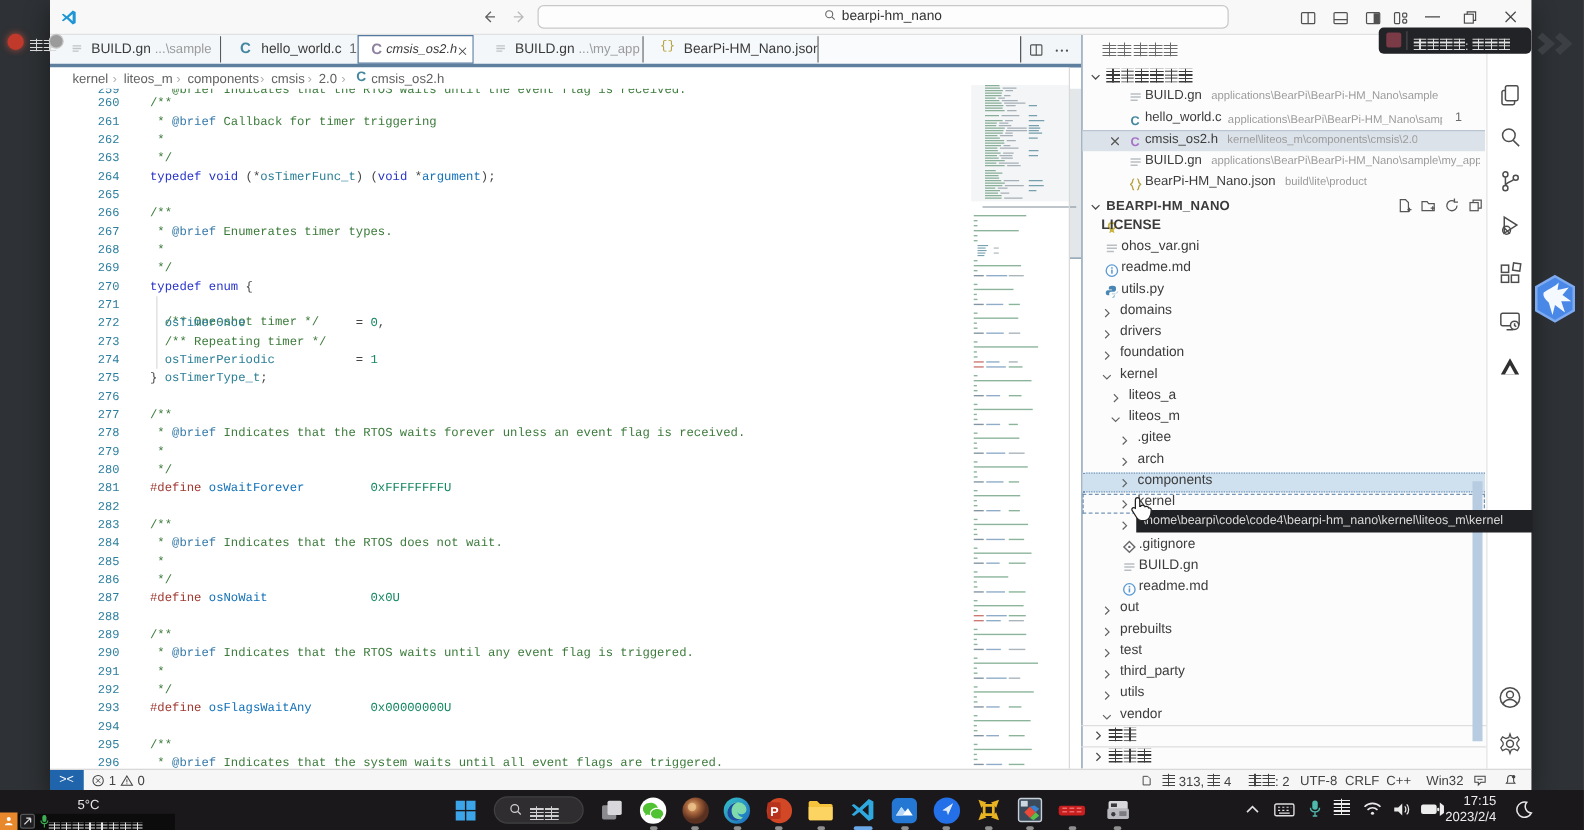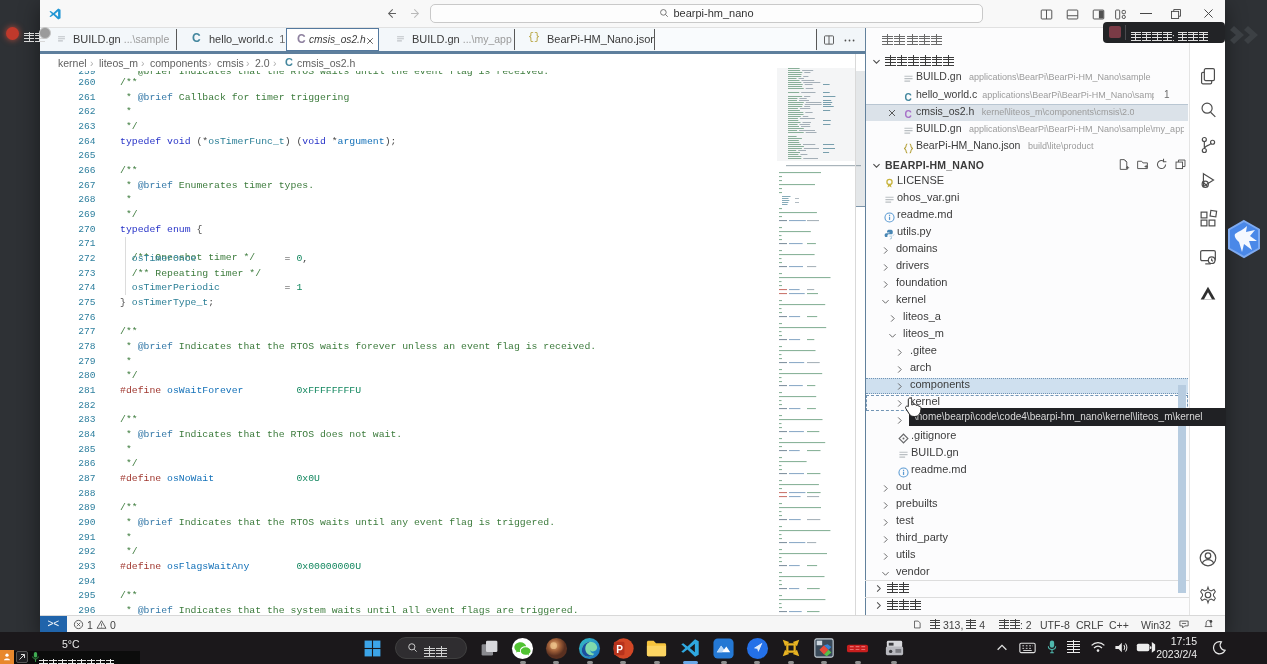--- a/index.html
+++ b/index.html
@@ -552,21 +552,21 @@
         </svg>
     <svg class="abs" style="left:309px;top:158px;width:13px;height:13px" viewBox="0 0 16 16">
           <rect x="2.5" y="5" width="8" height="8" fill="none" stroke="#565656" stroke-width="1.2"></rect>
           <path d="M5.5 5 V2.5 H13.5 V10.5 H10.5" fill="none" stroke="#565656" stroke-width="1.2"></path>
         </svg>
     <div id="treewrap">
           <span class="fic" style="left:18px;top:176.0px;width:13px;height:13px"><svg viewBox="0 0 16 16">
               <circle cx="8" cy="6" r="3.2" fill="none" stroke="#c8b43e" stroke-width="1.6"></circle>
               <path d="M6.5 8.5 L5.5 13 L8 11.5 L10.5 13 L9.5 8.5" fill="#c8b43e"></path>
             </svg></span>
-          <div class="tname" style="left:32px;top:174.0px;">LICENSE</div>
+          <div class="tname" style="left:16px;top:174.0px;font-weight:bold;">LICENSE</div>
 <span class="fic" style="left:18px;top:193.0px;width:13px;height:13px"><svg viewBox="0 0 16 16">
               <path d="M3 4h10M3 7h10M3 10h7" stroke="#b9bec2" stroke-width="1.5"></path>
             </svg></span>
           <div class="tname" style="left:32px;top:191.0px;">ohos_var.gni</div>
 <span class="fic" style="left:18px;top:210.0px;width:13px;height:13px"><svg viewBox="0 0 16 16">
               <circle cx="8" cy="8" r="5.6" fill="none" stroke="#5a9ad2" stroke-width="1.3"></circle>
               <rect x="7.3" y="7" width="1.5" height="4" fill="#5a9ad2"></rect>
               <rect x="7.3" y="4.6" width="1.5" height="1.5" fill="#5a9ad2"></rect>
             </svg></span>
           <div class="tname" style="left:32px;top:208.0px;">readme.md</div>

